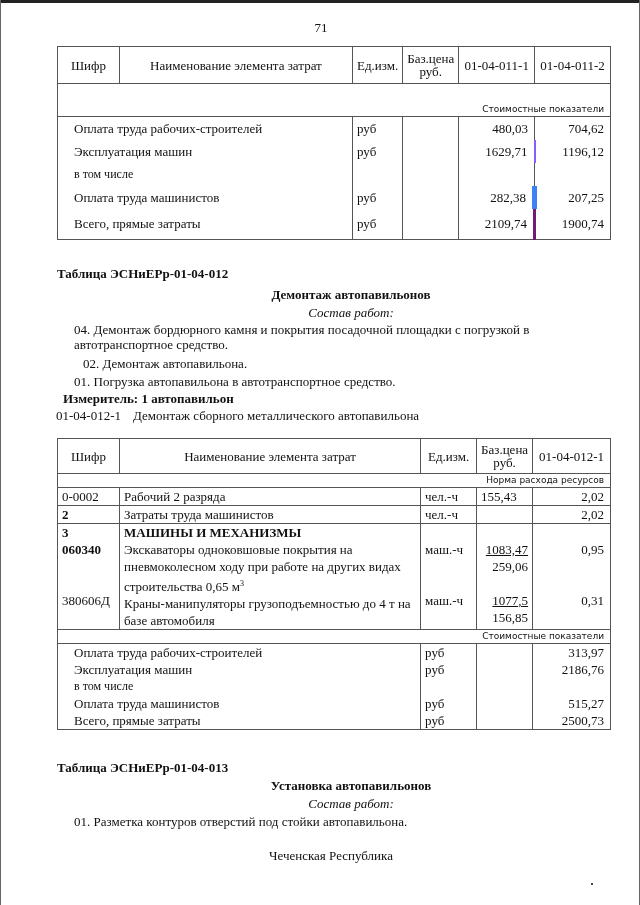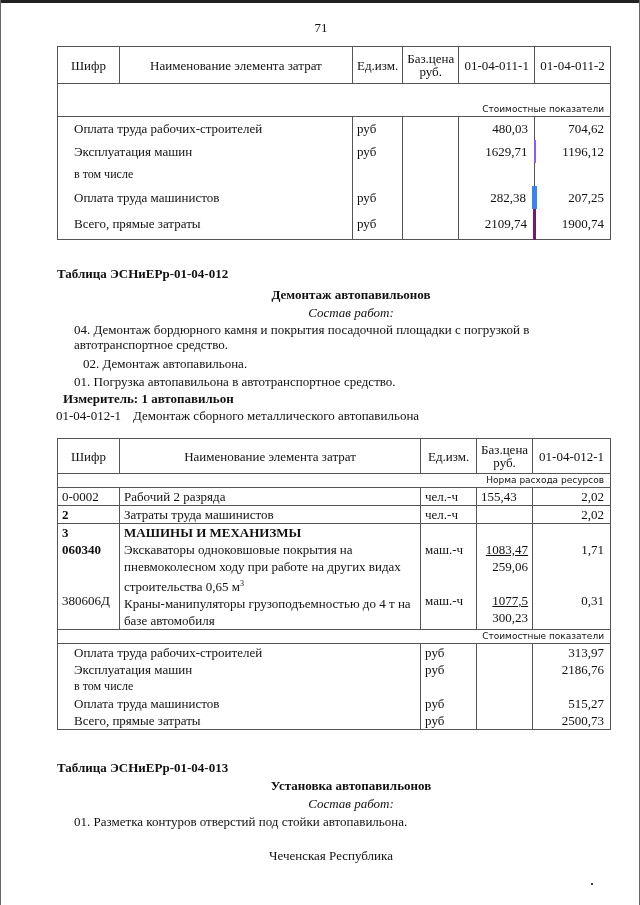--- a/index.html
+++ b/index.html
@@ -161,25 +161,25 @@
       <div>маш.-ч</div>
       <div style="height:34px"></div>
       <div>маш.-ч</div>
     </td>
     <td class="num frac" style="border-bottom:none;padding-right:4px">
       <div style="height:17px"></div>
       <div class="u">1083,47</div>
       <div>259,06</div>
       <div style="height:17px"></div>
       <div class="u">1077,5</div>
-      <div>300,23</div>
+      <div>156,85</div>
     </td>
     <td class="num" style="border-bottom:none">
       <div style="height:17px"></div>
-      <div>1,71</div>
+      <div>0,95</div>
       <div style="height:34px"></div>
       <div>0,31</div>
     </td>
   </tr>
   <tr>
         <td colspan="5" class="sans-small" style="height:13px;line-height:13px">Стоимостные показатели</td>
       </tr>
   <tr class="sum bold">
     <td colspan="2" class="lbl" style="border-top:1px solid #555">Оплата труда рабочих-строителей</td>
     <td class="code" style="border-top:1px solid #555">руб</td>

